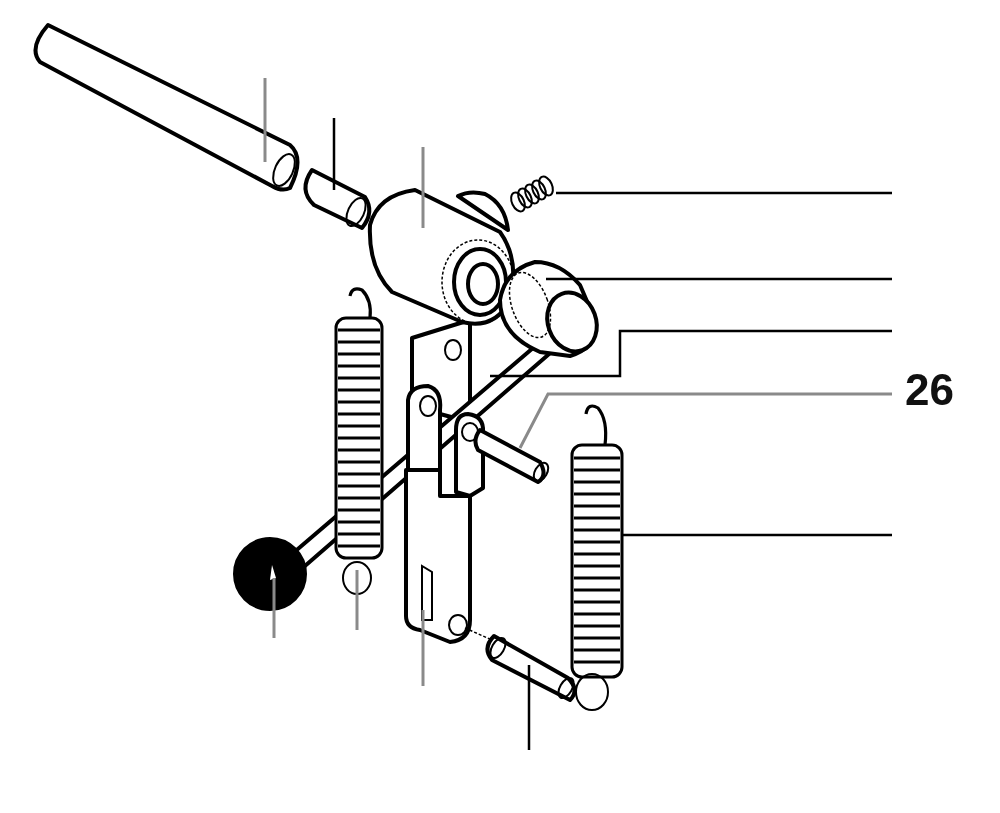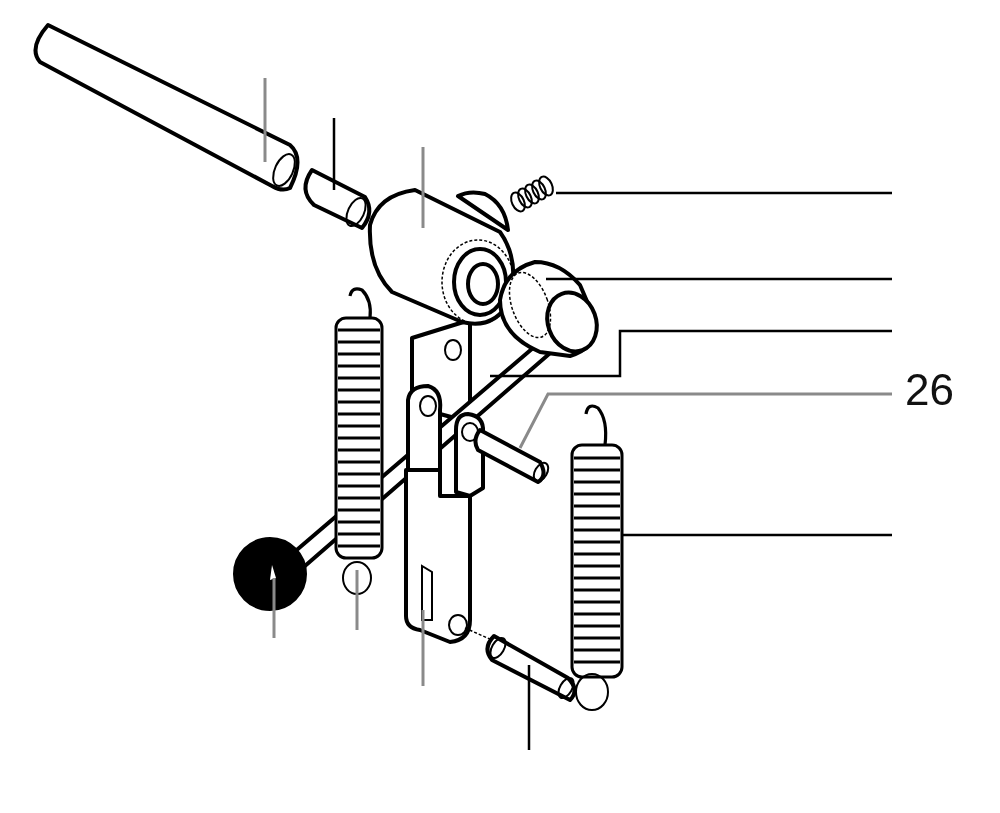--- a/index.html
+++ b/index.html
@@ -8,20 +8,21 @@
     .part { fill: #ffffff; stroke: #000000; stroke-width: 4; stroke-linejoin: round; stroke-linecap: round; }
     .thin { fill: none; stroke: #000000; stroke-width: 2; }
     .hint { fill: none; stroke: #000; stroke-width: 1.5; stroke-dasharray: 3 2; }
     .leader { stroke: #000; stroke-width: 2.5; fill: none; }
     .leader-grey { stroke: #8a8a8a; stroke-width: 3; fill: none; }
     .coil { fill: none; stroke: #000; stroke-width: 3.2; }
     .callout {
       position: absolute; left: 905px; top: 368px;
       font-family: "Liberation Sans", sans-serif; font-size: 44px; color: #111;
       line-height: 1;
+      font-weight: bold;
     }
   </style>
 </head>
 <body>
 
 <svg id="diagram" viewBox="0 0 1000 813" xmlns="http://www.w3.org/2000/svg">
 
   <g>
     <path class="part" d="M48 25 L290 145 Q305 158 290 188 Q282 192 272 186 L40 62 Q28 48 48 25 Z"></path>
     <ellipse class="thin" cx="284" cy="170" rx="9" ry="17" transform="rotate(25 284 170)"></ellipse>

